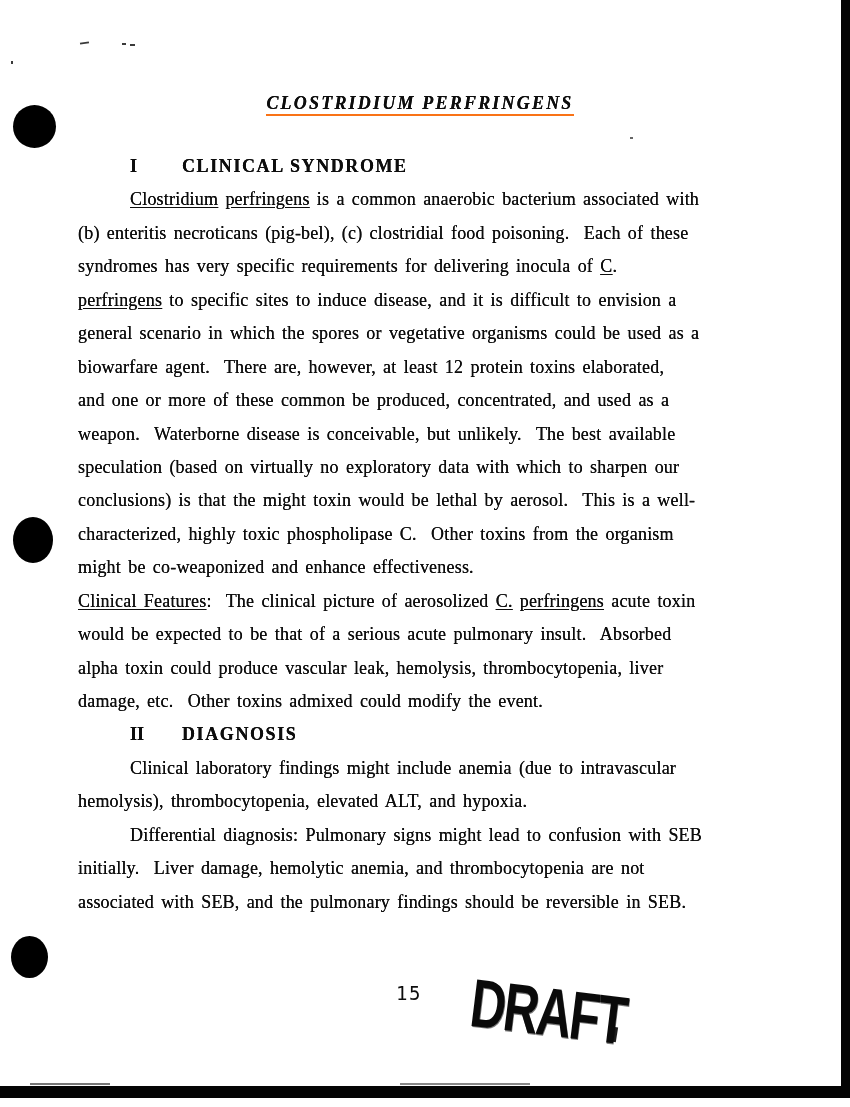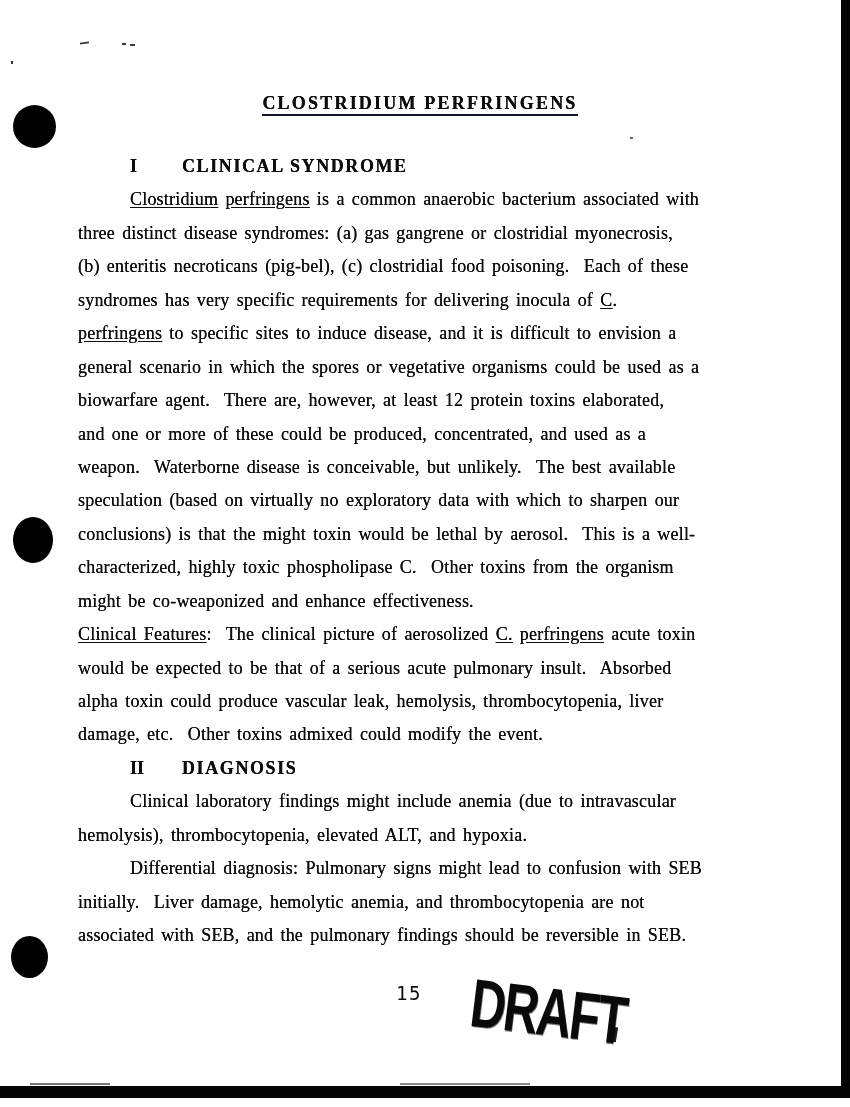--- a/index.html
+++ b/index.html
@@ -24,21 +24,21 @@
   .m5 { left:630px; top:137px; width:3px; height:2px; background:#666; }
   .m6 { left:30px;  top:1083px; width:80px;  height:2px; background:#777; }
   .m7 { left:400px; top:1083px; width:130px; height:2px; background:#888; }
   .m8 { left:612px; top:1027px; width:5px; height:15px; background:#1c1c1c; transform:rotate(9deg); }
   
   .doc-title {
     position:absolute; top:93px; left:0; width:840px; text-align:center;
     font-weight:bold; font-size:18px; letter-spacing:2.2px;
     text-shadow:0 0 0.5px #000;
   }
-  .doc-title span { border-bottom:2px solid #0f172a; padding-bottom:1px; }
+  .doc-title span { border-bottom:2px solid #f97316; padding-bottom:1px;font-style:italic; }
   
   .content { position:absolute; left:78px; top:150px; width:672px; }
   .line {
     height:33.45px; line-height:33.45px;
     font-size:18px; letter-spacing:0.2px; word-spacing:2.5px;
     white-space:pre; text-shadow:0 0 0.4px #111;
   }
   .line.indent { text-indent:52px; }
   .line .u { text-decoration:underline; text-underline-offset:2px; }
   .heading {
@@ -81,27 +81,26 @@
   <div class="mark m7"></div>
   <div class="mark m8"></div>
 
   <div class="doc-title">
     <span>CLOSTRIDIUM PERFRINGENS</span>
   </div>
 
   <div class="content">
       <div class="heading"><span class="num">I</span><span>CLINICAL SYNDROME</span></div>
       <div class="line indent"><span class="u">Clostridium</span><span> </span><span class="u">perfringens</span><span> is a common anaerobic bacterium associated with</span></div>
-      <div class="line"><span>three distinct disease syndromes: (a) gas gangrene or clostridial myonecrosis,</span></div>
       <div class="line"><span>(b) enteritis necroticans (pig-bel), (c) clostridial food poisoning.  Each of these</span></div>
       <div class="line"><span>syndromes has very specific requirements for delivering inocula of </span><span class="u">C</span><span>.</span></div>
       <div class="line"><span class="u">perfringens</span><span> to specific sites to induce disease, and it is difficult to envision a</span></div>
       <div class="line"><span>general scenario in which the spores or vegetative organisms could be used as a</span></div>
       <div class="line"><span>biowarfare agent.  There are, however, at least 12 protein toxins elaborated,</span></div>
-      <div class="line"><span>and one or more of these could be produced, concentrated, and used as a</span></div>
+      <div class="line"><span>and one or more of these common be produced, concentrated, and used as a</span></div>
       <div class="line"><span>weapon.  Waterborne disease is conceivable, but unlikely.  The best available</span></div>
       <div class="line"><span>speculation (based on virtually no exploratory data with which to sharpen our</span></div>
       <div class="line"><span>conclusions) is that the might toxin would be lethal by aerosol.  This is a well-</span></div>
       <div class="line"><span>characterized, highly toxic phospholipase C.  Other toxins from the organism</span></div>
       <div class="line"><span>might be co-weaponized and enhance effectiveness.</span></div>
       <div class="line"><span class="u">Clinical Features</span><span>:  The clinical picture of aerosolized </span><span class="u">C.</span><span> </span><span class="u">perfringens</span><span> acute toxin</span></div>
       <div class="line"><span>would be expected to be that of a serious acute pulmonary insult.  Absorbed</span></div>
       <div class="line"><span>alpha toxin could produce vascular leak, hemolysis, thrombocytopenia, liver</span></div>
       <div class="line"><span>damage, etc.  Other toxins admixed could modify the event.</span></div>
       <div class="heading"><span class="num">II</span><span>DIAGNOSIS</span></div>

